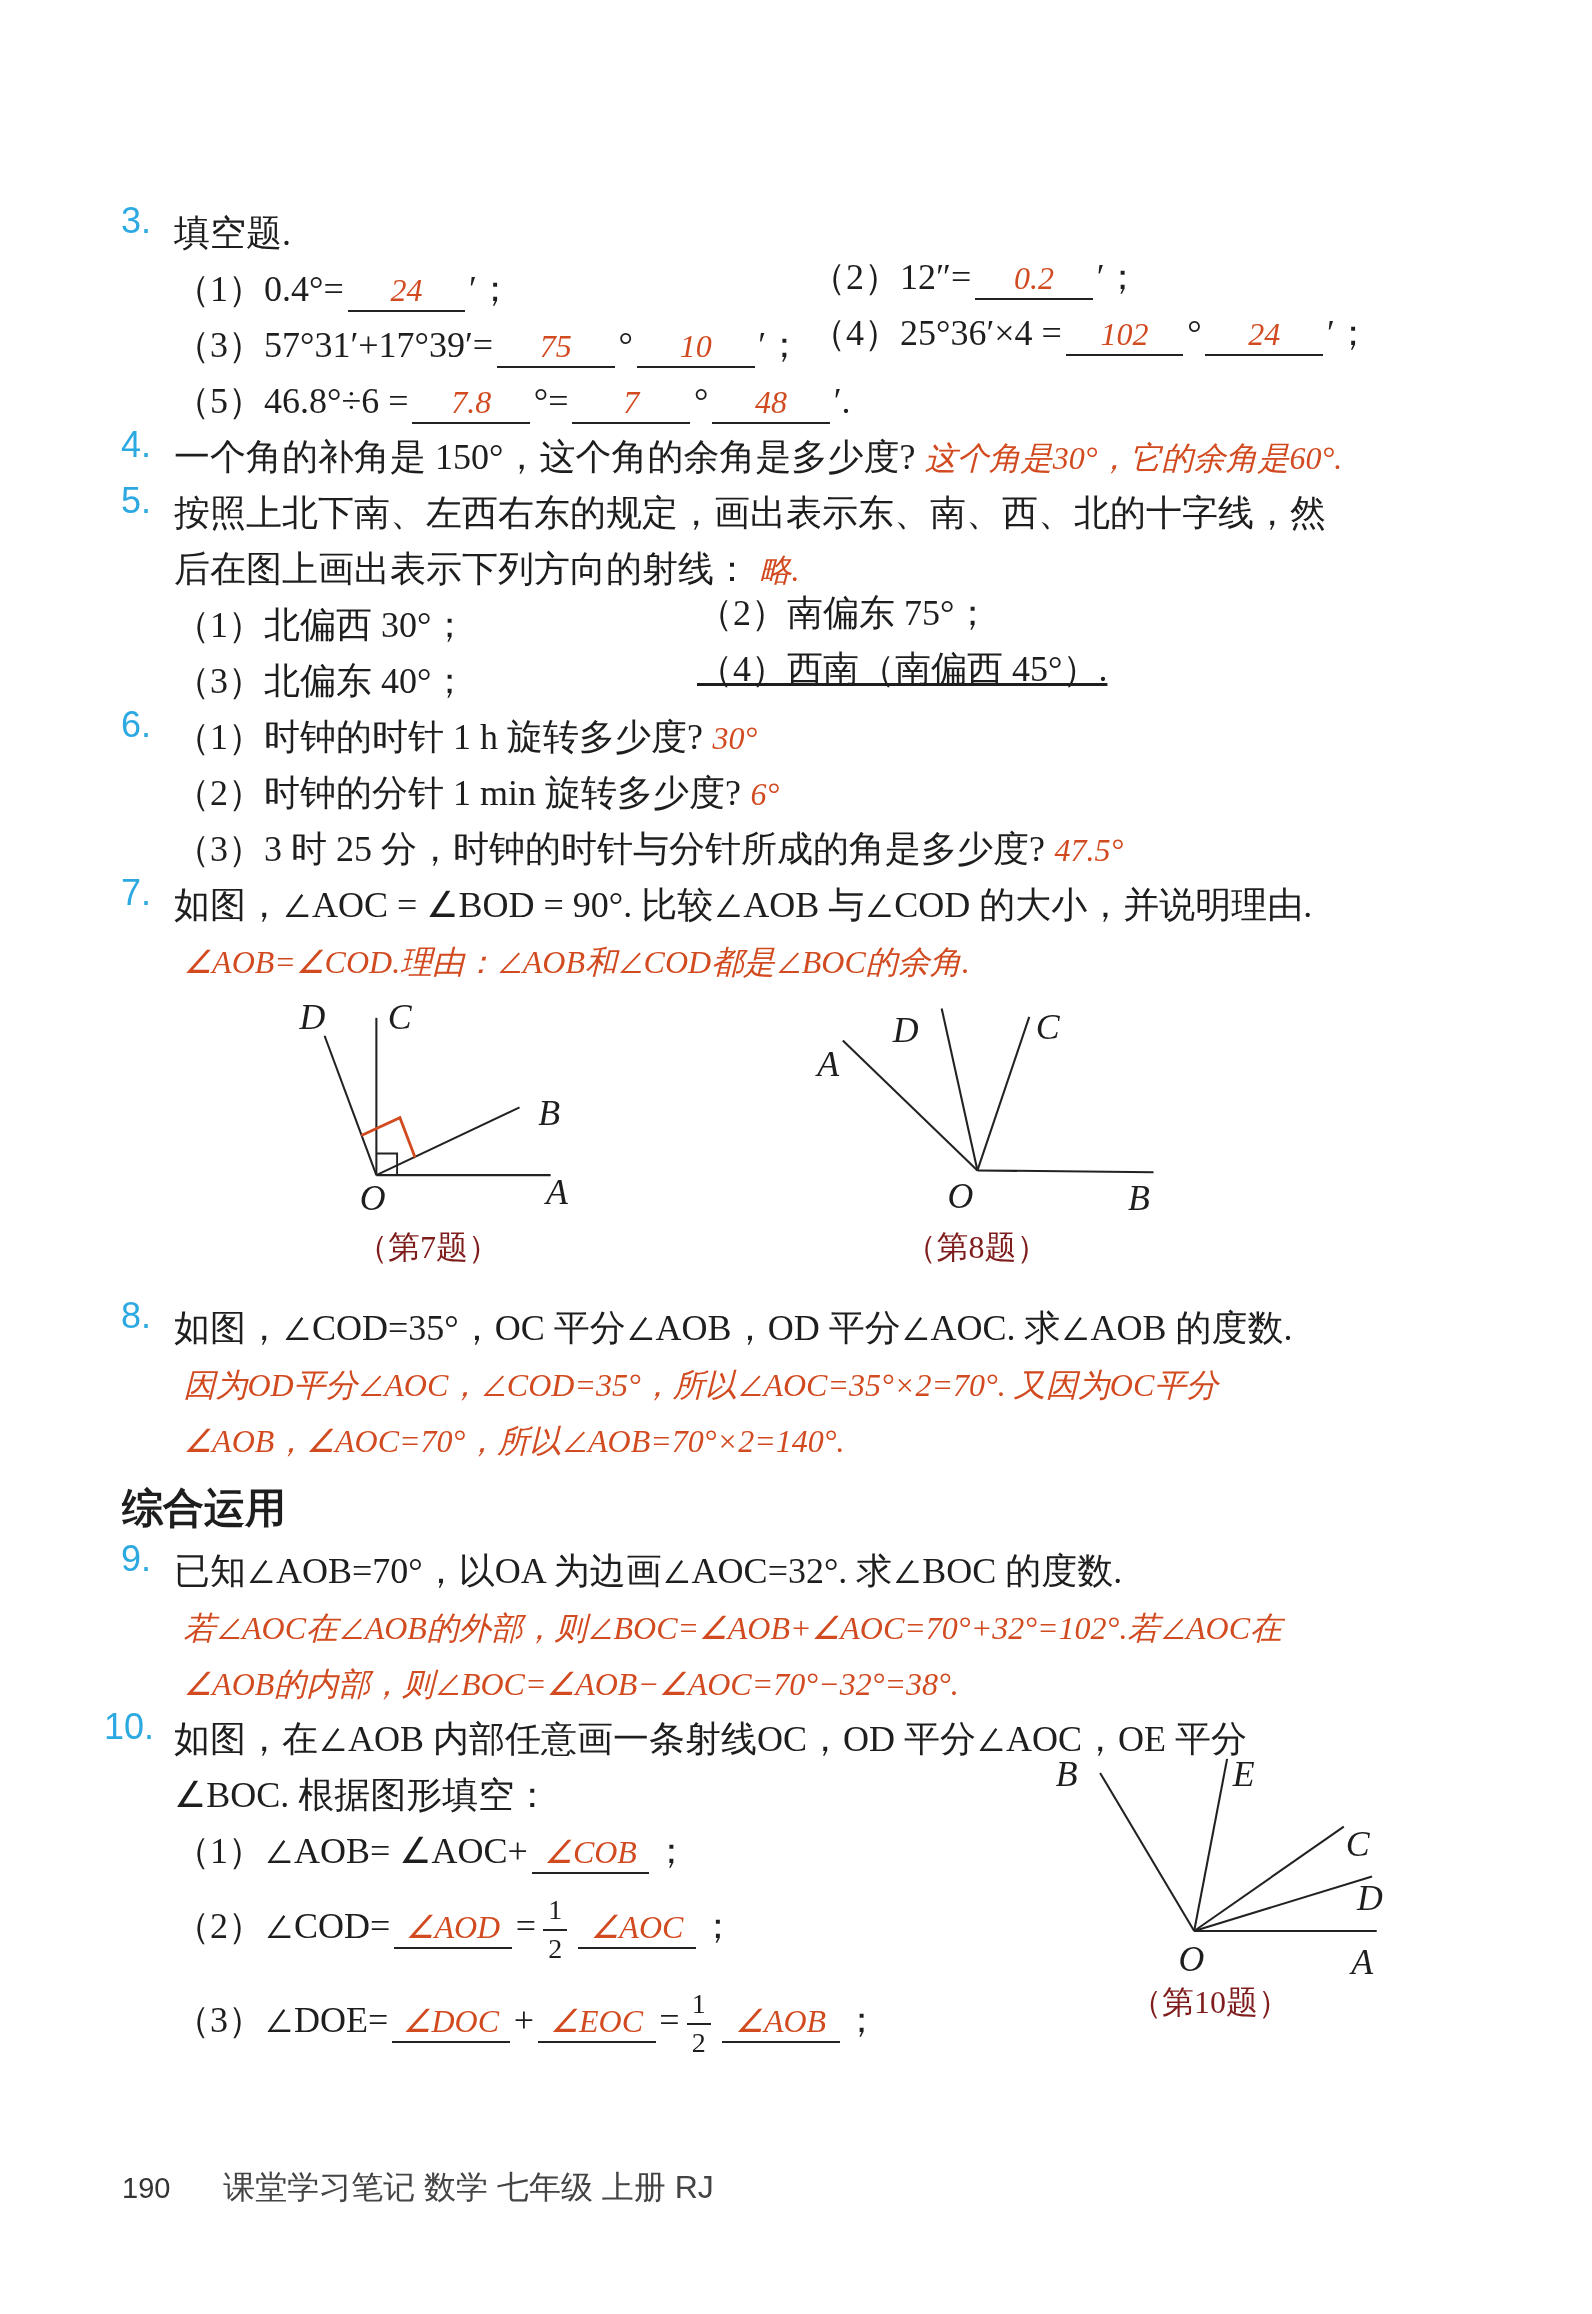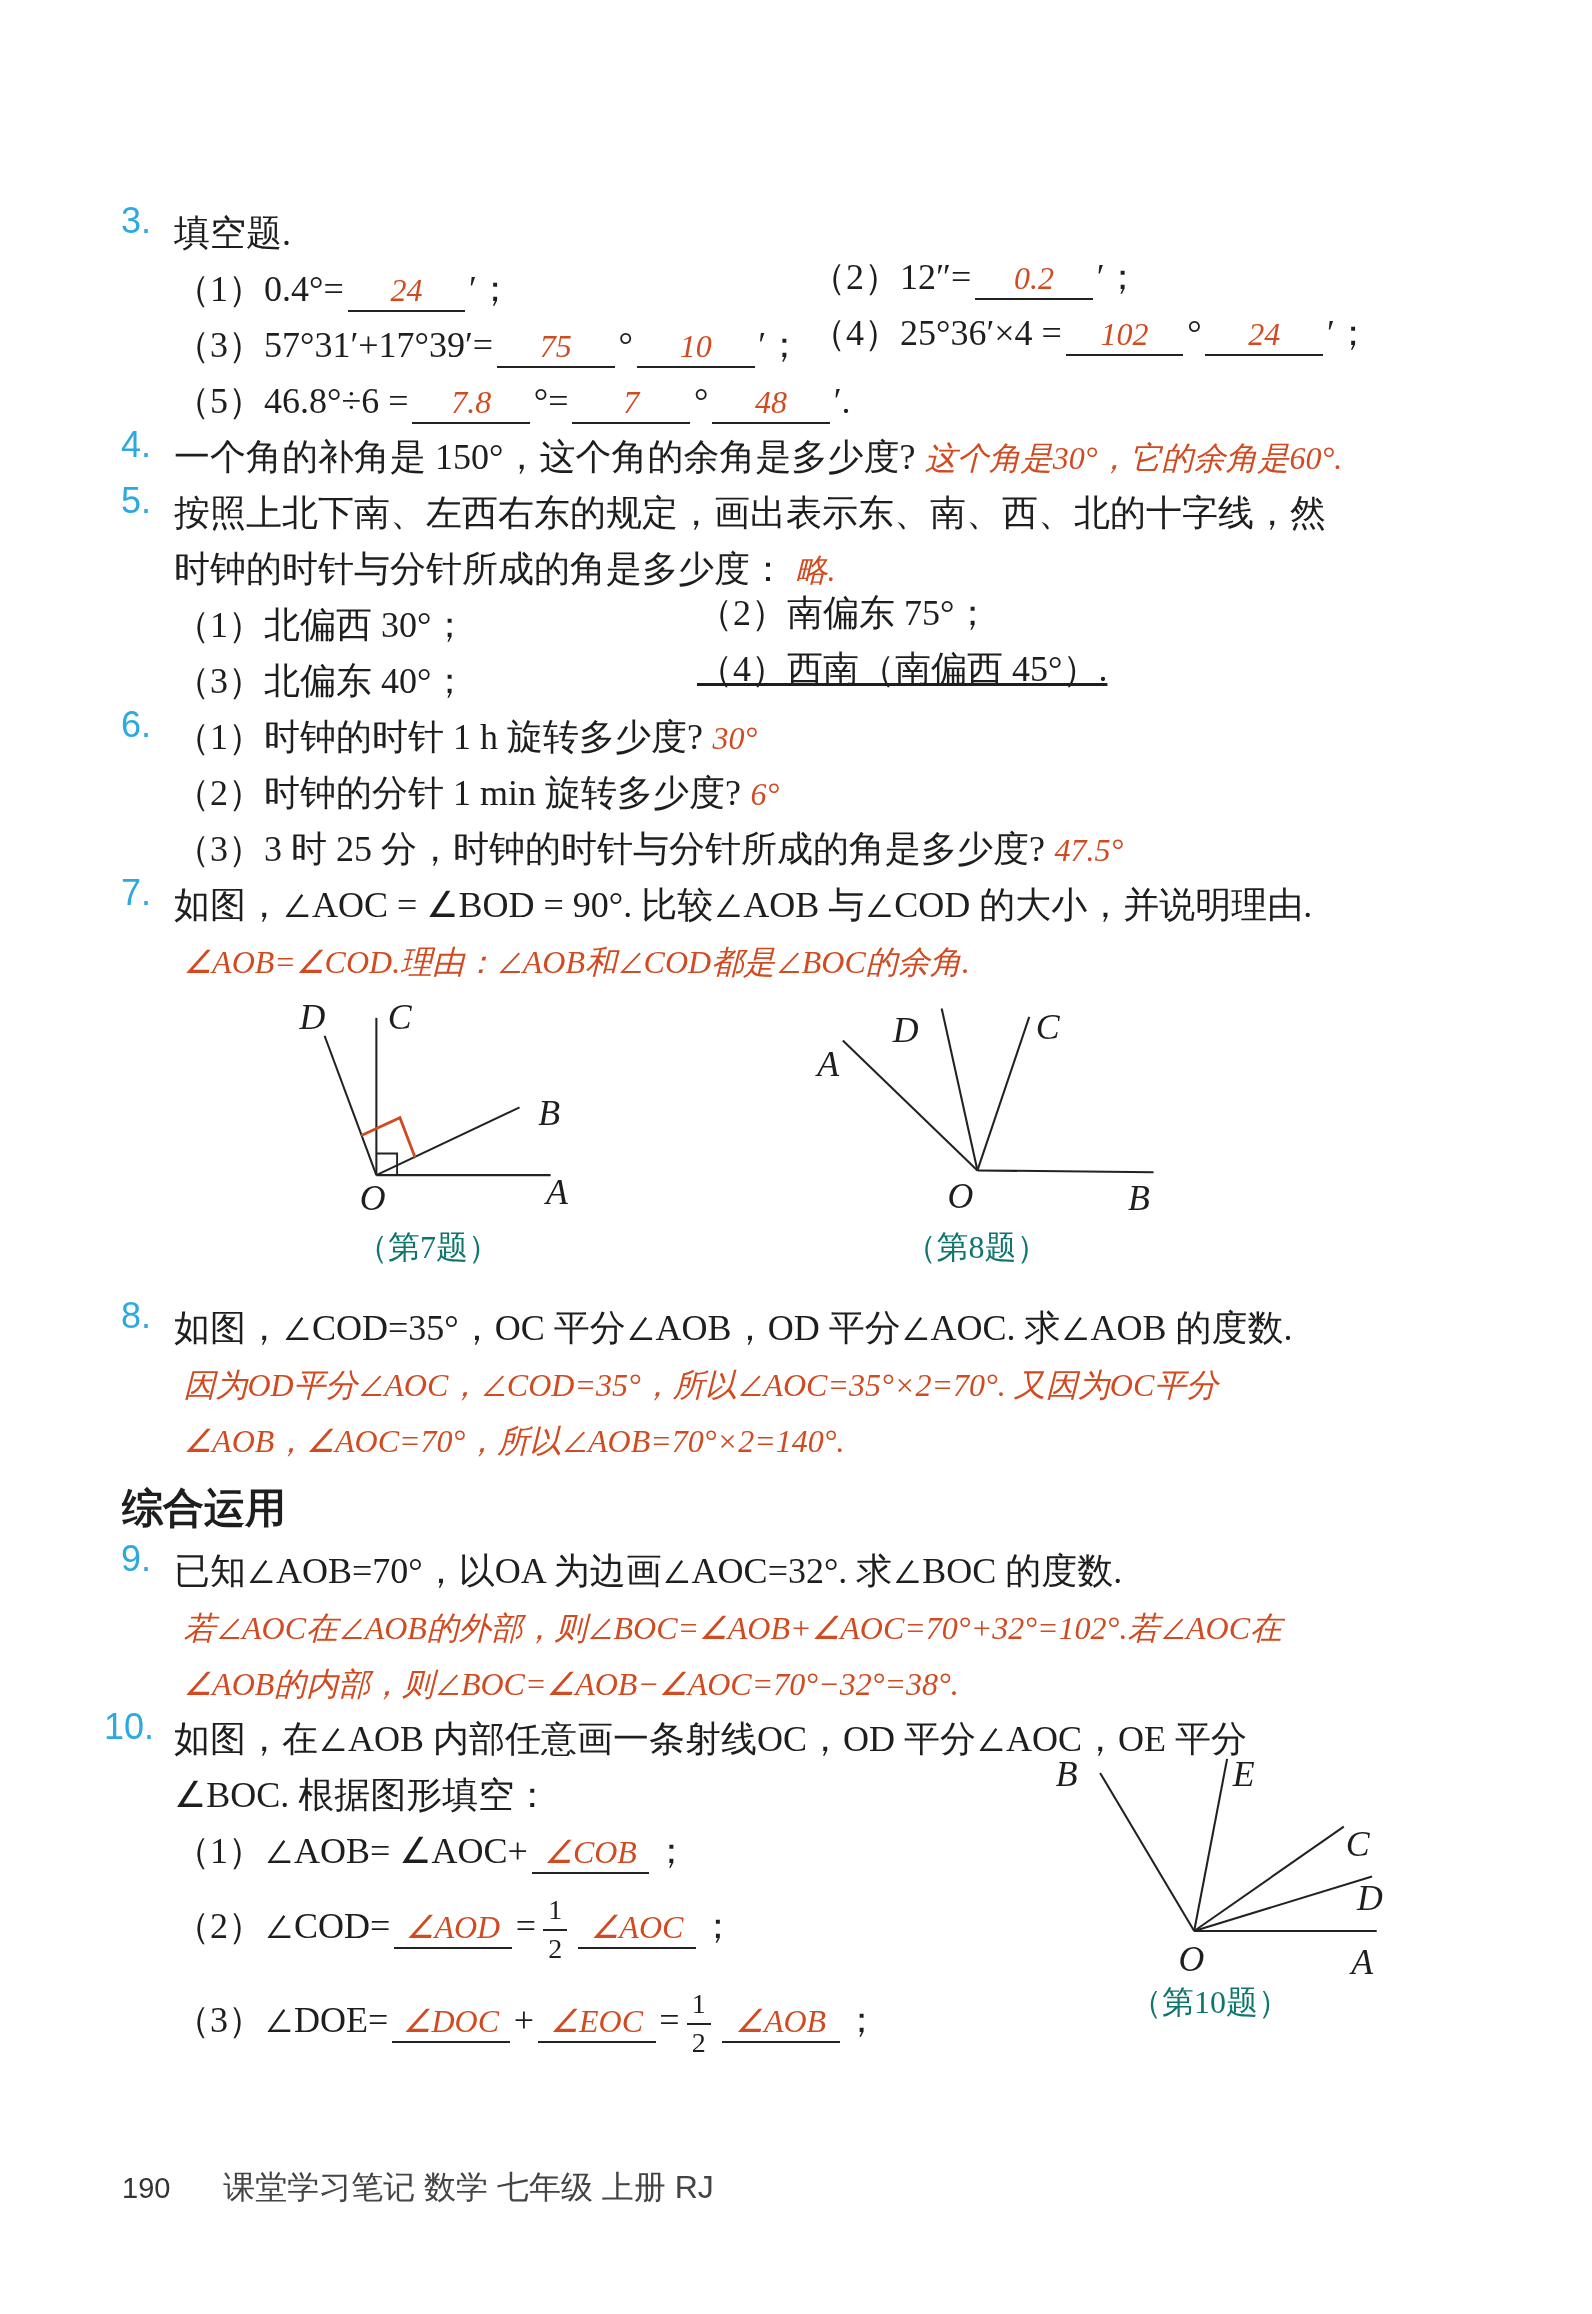--- a/index.html
+++ b/index.html
@@ -21,21 +21,21 @@
   .heading .main{margin-left:122px;font-family:"Liberation Sans",sans-serif;font-weight:bold;font-size:41px;}
   .frac{display:inline-block;vertical-align:middle;text-align:center;font-size:28px;line-height:1;margin:0 7.5px;color:#1e1e1e;}
   .frac .fn{display:block;border-bottom:2.4px solid #222;padding:0 4.7px 4.7px;}
   .frac .fd{display:block;padding-top:4.7px;}
   .figures-row{position:relative;height:311px;}
   .fig{position:absolute;margin:0;padding:0;}
   .fig.fig7{left:188px;top:4.7px;width:405px;}
   .fig.fig8{left:791px;top:4.7px;width:452px;}
   .fig.fig10{left:1022px;top:1737px;width:414px;}
   .fig svg{display:block;}
-  .caption{text-align:center;font-size:32px;line-height:41px;color:#0f766e;}
+  .caption{text-align:center;font-size:32px;line-height:41px;color:#7f1d1d;}
   .fig7 .caption{padding-left:75px;}
   .fig8 .caption{padding-right:81px;}
   .fig10 .caption{padding-right:38px;}
   svg .ray{stroke:#222;stroke-width:2.2;fill:none;}
   svg .mark-black{stroke:#222;stroke-width:2;fill:none;}
   svg .mark-orange{stroke:var(--red,#d8572b);stroke-width:3;fill:none;}
   svg text{font-family:"Liberation Serif",serif;font-style:italic;font-size:38px;fill:#1e1e1e;}
   .footer{position:absolute;left:122px;top:2166px;white-space:nowrap;}
   .pnum{font-size:29px;color:#333;margin-right:49px;font-family:"Liberation Sans",sans-serif;}
   .ftext{font-size:32px;color:#444;font-family:"Liberation Sans",sans-serif;}
@@ -45,21 +45,21 @@
 
 <div class="page">
 
   <div class="lines part1">
       <div class="line"><span class="qnum">3.</span><span class="main"><span class="t">填空题.</span></span></div>
       <div class="line"><span class="main"><span class="t">（1）0.4°=</span><span class="blank"><span class="ans">24</span></span><span class="t">′；</span></span><span class="col2" style="left: 810px;"><span class="t">（2）12″=</span><span class="blank"><span class="ans">0.2</span></span><span class="t">′；</span></span></div>
       <div class="line"><span class="main"><span class="t">（3）57°31′+17°39′=</span><span class="blank"><span class="ans">75</span></span><span class="t">°</span><span class="blank"><span class="ans">10</span></span><span class="t">′；</span></span><span class="col2" style="left: 810px;"><span class="t">（4）25°36′×4 =</span><span class="blank"><span class="ans">102</span></span><span class="t">°</span><span class="blank"><span class="ans">24</span></span><span class="t">′；</span></span></div>
       <div class="line"><span class="main"><span class="t">（5）46.8°÷6 =</span><span class="blank"><span class="ans">7.8</span></span><span class="t">°=</span><span class="blank"><span class="ans">7</span></span><span class="t">°</span><span class="blank"><span class="ans">48</span></span><span class="t">′.</span></span></div>
       <div class="line"><span class="qnum">4.</span><span class="main"><span class="t">一个角的补角是 150°，这个角的余角是多少度?</span><span class="red">这个角是30°，它的余角是60°.</span></span></div>
       <div class="line"><span class="qnum">5.</span><span class="main"><span class="t">按照上北下南、左西右东的规定，画出表示东、南、西、北的十字线，然</span></span></div>
-      <div class="line"><span class="main"><span class="t">时钟的时针与分针所成的角是多少度：</span><span class="red">略.</span></span></div>
+      <div class="line"><span class="main"><span class="t">后在图上画出表示下列方向的射线：</span><span class="red">略.</span></span></div>
       <div class="line"><span class="main"><span class="t">（1）北偏西 30°；</span></span><span class="col2" style="left: 697px;"><span class="t">（2）南偏东 75°；</span></span></div>
       <div class="line"><span class="main"><span class="t">（3）北偏东 40°；</span></span><span class="col2" style="left: 697px; text-decoration: underline;"><span class="t">（4）西南（南偏西 45°）.</span></span></div>
       <div class="line"><span class="qnum">6.</span><span class="main"><span class="t">（1）时钟的时针 1 h 旋转多少度?</span><span class="red">30°</span></span></div>
       <div class="line"><span class="main"><span class="t">（2）时钟的分针 1 min 旋转多少度?</span><span class="red">6°</span></span></div>
       <div class="line"><span class="main"><span class="t">（3）3 时 25 分，时钟的时针与分针所成的角是多少度?</span><span class="red">47.5°</span></span></div>
       <div class="line"><span class="qnum">7.</span><span class="main"><span class="t">如图，∠AOC = ∠BOD = 90°. 比较∠AOB 与∠COD 的大小，并说明理由.</span></span></div>
       <div class="line"><span class="main"><span class="red">∠AOB=∠COD.理由：∠AOB和∠COD都是∠BOC的余角.</span></span></div>
     </div>
 
   <div class="figures-row">

